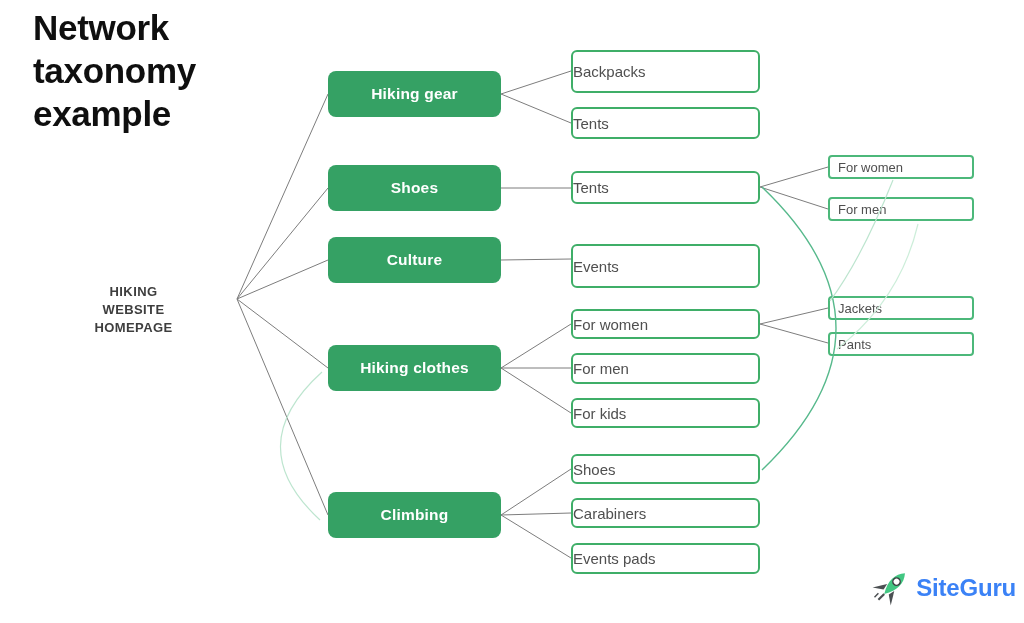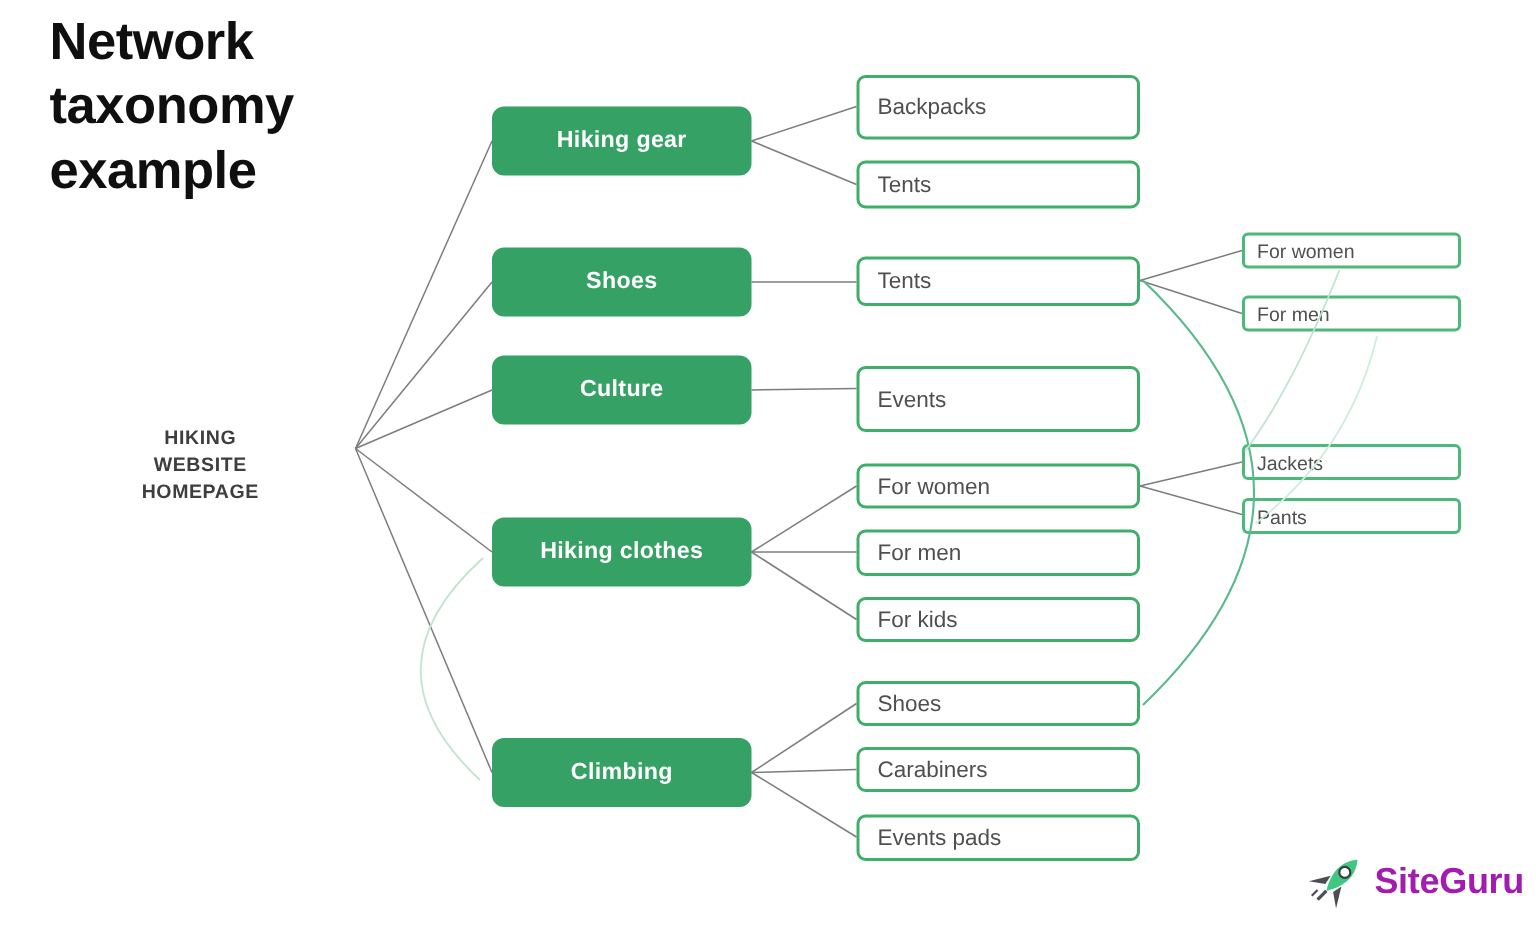--- a/index.html
+++ b/index.html
@@ -54,21 +54,20 @@
     font-weight: bold;
     letter-spacing: 0.2px;
   }
 
   .node-l2 {
     left: 571px;
     width: 189px;
     background: #ffffff;
     border: 2px solid #3fae68;
     border-radius: 6px;
-    padding-left: 12px;
     color: #4f4f4f;
     font-size: 15px;
   }
 
   .node-l3 {
     left: 828px;
     width: 146px;
     height: 24px;
     background: #ffffff;
     border: 2px solid #4cb87a;
@@ -92,21 +91,21 @@
     right: 8px;
     bottom: 10px;
     display: flex;
     align-items: center;
     z-index: 2;
   }
   .logo-rocket { width: 44px; height: 50px; margin-right: 2px; }
   .logo-text {
     font-size: 24px;
     font-weight: bold;
-    color: #a21caf;
+    color: #3b82f6;
     letter-spacing: -0.2px;
   }
 </style>
 </head>
 <body>
 
 <div class="canvas">
 
   <div class="page-title">Network taxonomy example</div>
 

